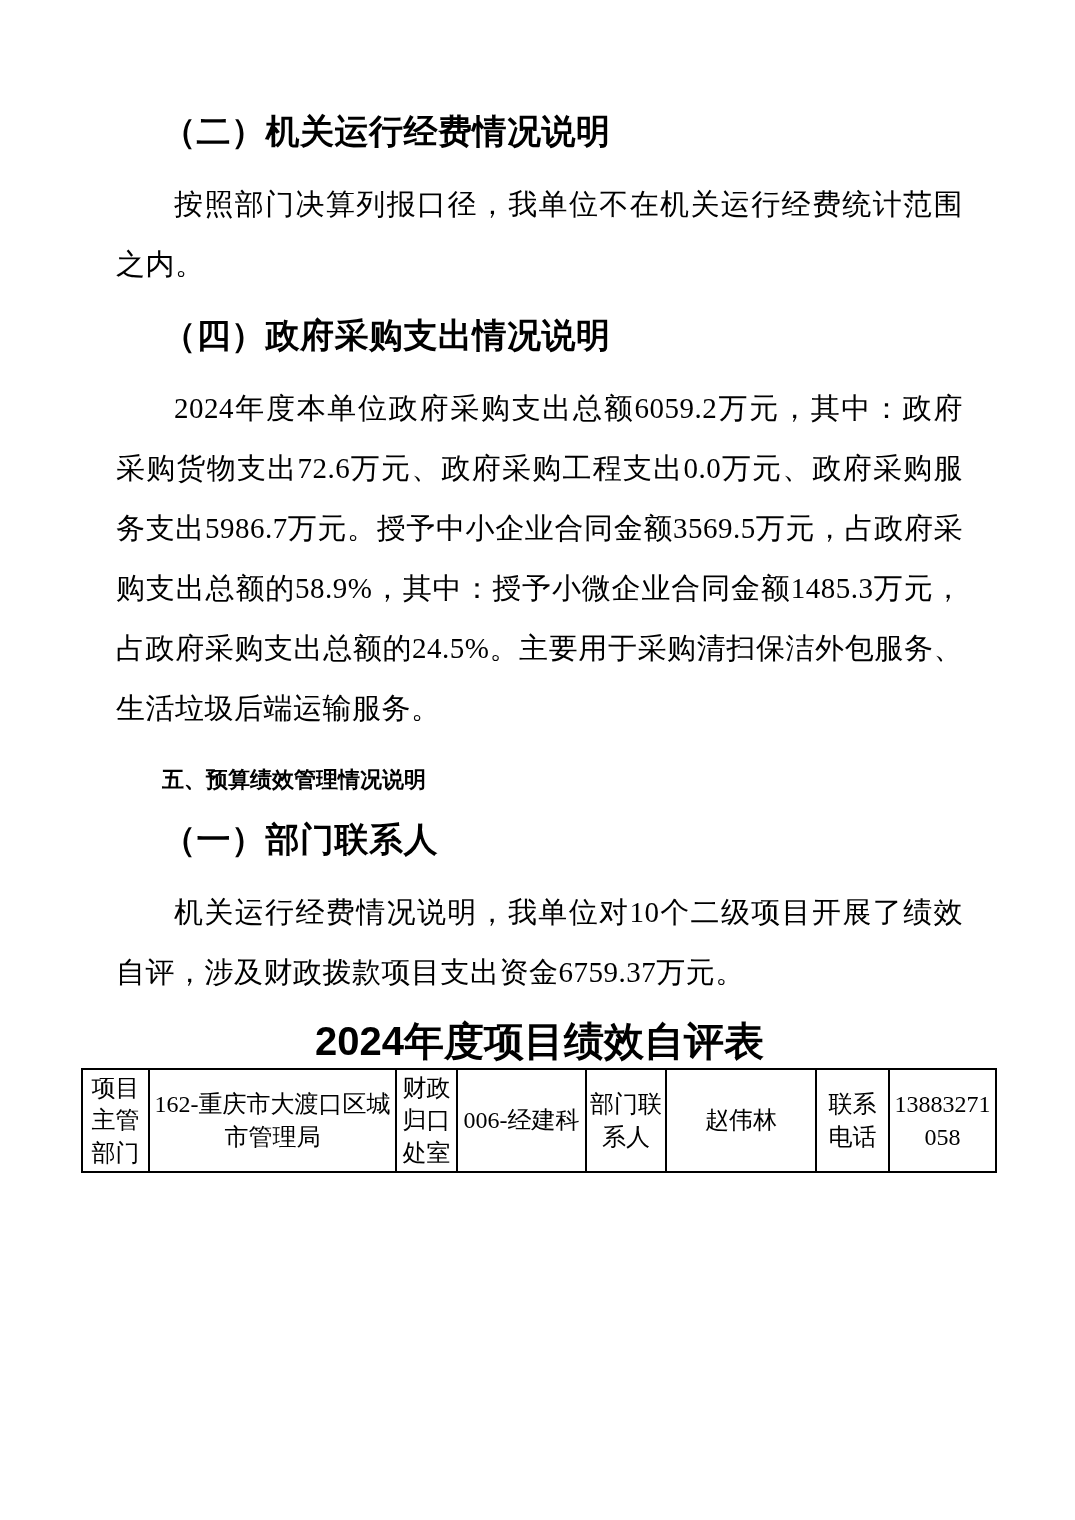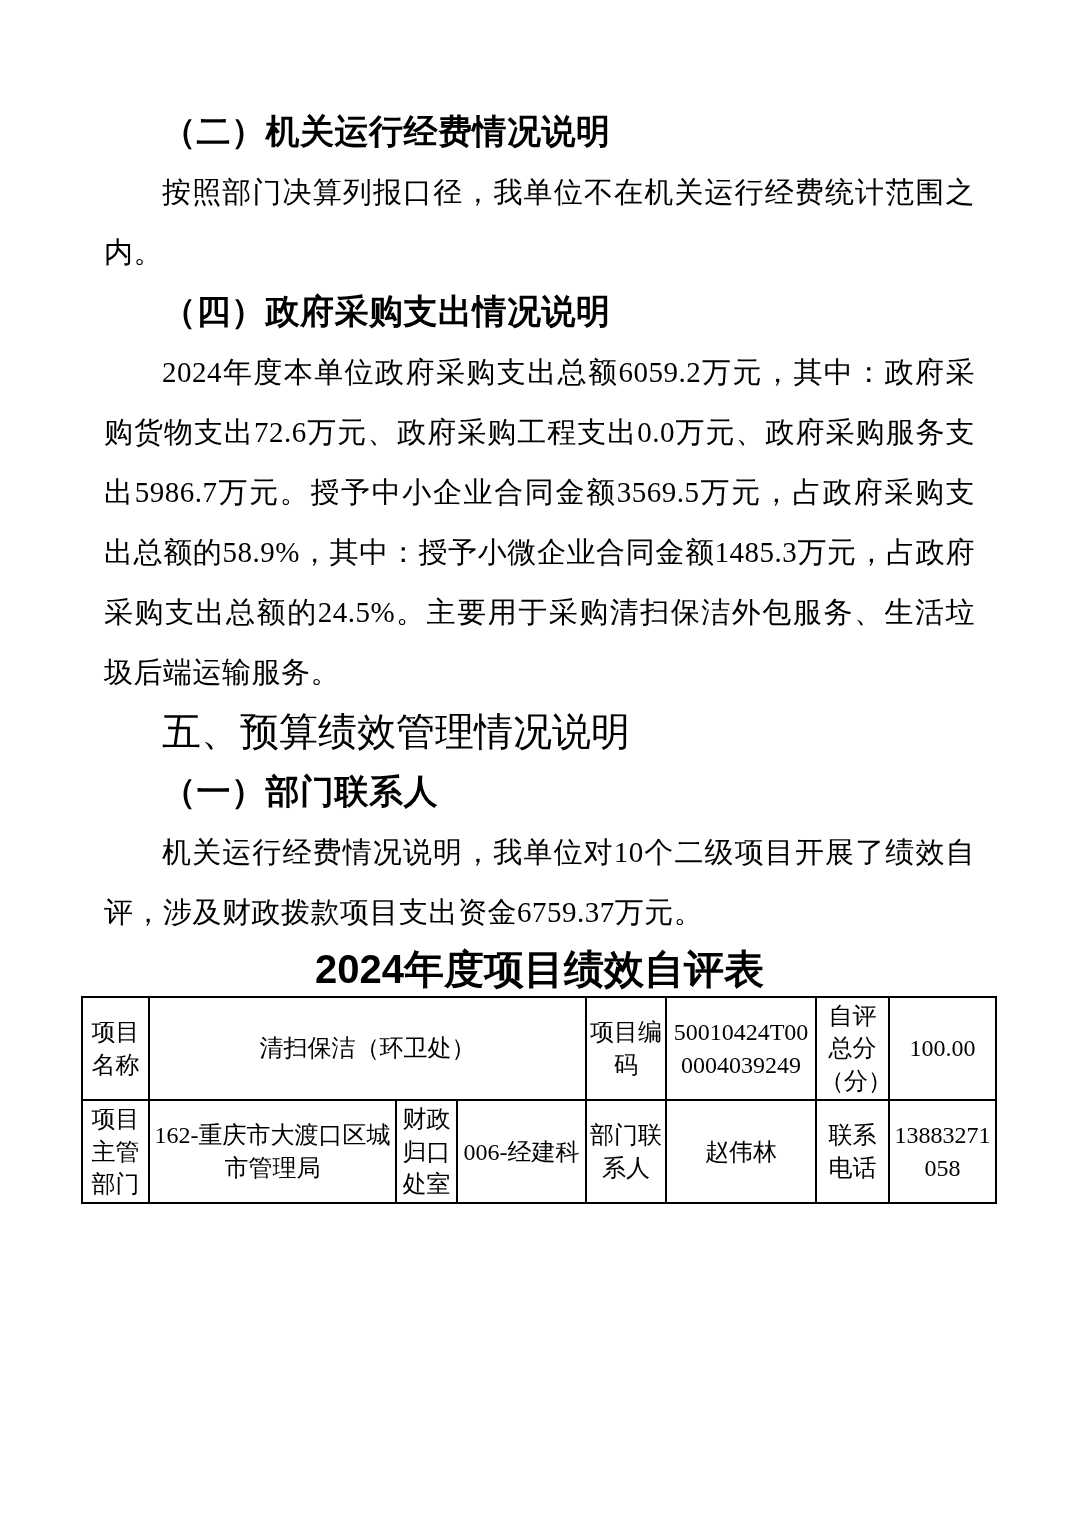--- a/index.html
+++ b/index.html
@@ -10,40 +10,40 @@
     color: #000000;
     font-family: "Liberation Serif", "DejaVu Serif", serif;
     overflow: hidden;
   }
   .content {
     padding: 102px 100px 0 104px; 
   }
   .para {
     font-size: 29px;
     line-height: 60px;
-    margin: 0;
+    margin: 12px;
     text-indent: 58px;          
     text-align: justify;
     letter-spacing: 0.5px;
   }
   .h-kai {
     font-size: 34px;
     line-height: 60px;
     margin: 0;
     text-indent: 58px;
     font-weight: bold;
     letter-spacing: 0.5px;
   }
   .h-hei {
     font-family: "Liberation Sans", "DejaVu Sans", sans-serif;
-    font-size: 39px;
+    font-size: 22px;
     line-height: 60px;
     margin: 0;
     text-indent: 58px;
-    font-weight: normal;
+    font-weight: bold;
   }
   .table-title {
     font-family: "Liberation Sans", "DejaVu Sans", sans-serif;
     font-size: 40px;
     font-weight: bold;
     line-height: 54px;
     text-align: center;
     margin: 0;
   }
   table.self-eval {
@@ -96,28 +96,20 @@
       <col style="width:67px">
       <col style="width:247px">
       <col style="width:61px">
       <col style="width:129px">
       <col style="width:80px">
       <col style="width:150px">
       <col style="width:73px">
       <col style="width:107px">
     </colgroup>
     <tbody>
-      <tr class="r1">
-        <td>项目名称</td>
-        <td colspan="3" class="val-cn">清扫保洁（环卫处）</td>
-        <td>项目编码</td>
-        <td class="val-code">50010424T000004039249</td>
-        <td>自评总分（分）</td>
-        <td class="val-num">100.00</td>
-      </tr>
       <tr class="r2">
         <td>项目主管部门</td>
         <td class="val-cn">162-重庆市大渡口区城市管理局</td>
         <td>财政归口处室</td>
         <td class="val-cn">006-经建科</td>
         <td>部门联系人</td>
         <td class="val-cn">赵伟林</td>
         <td>联系电话</td>
         <td class="val-phone">13883271058</td>
       </tr>

